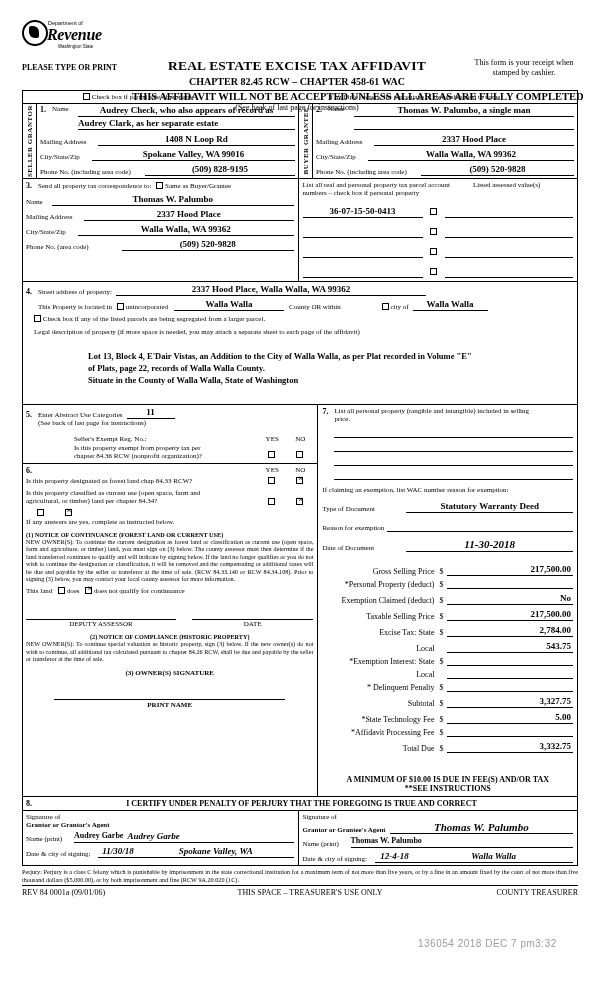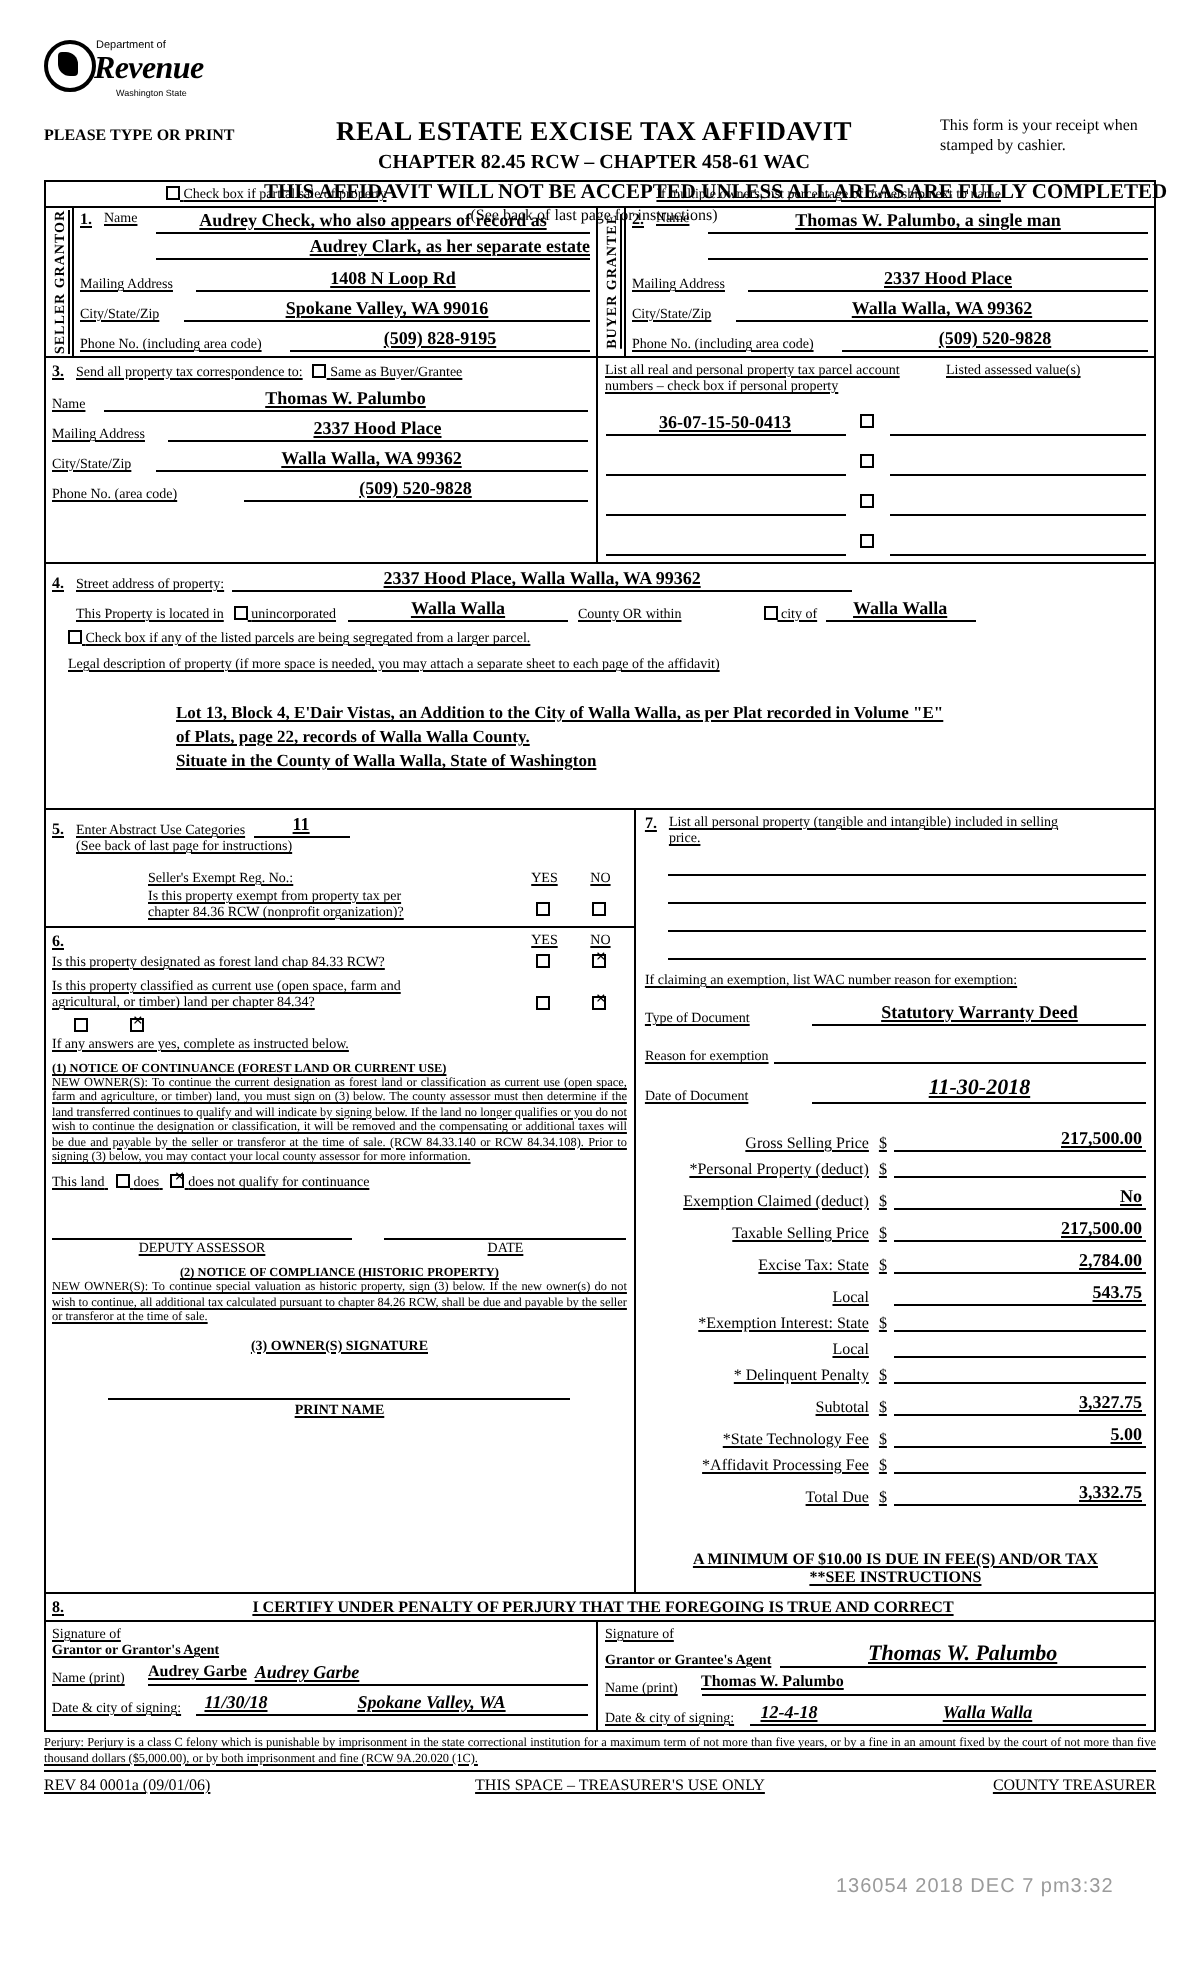--- a/index.html
+++ b/index.html
@@ -1,32 +1,32 @@
 <!DOCTYPE html>
 <html><head>
 <meta charset="utf-8">
 <style>
   html,body{margin:0;padding:0;background:#ffffff;}
   body{width:600px;height:987px;font-family:"Liberation Serif",serif;color:#000;position:relative;}
   .page{position:relative;width:600px;height:987px;overflow:hidden;}
-  .form{position:absolute;left:22px;top:18px;width:556px;text-decoration:underline;}
+  .form{position:absolute;left:22px;top:18px;width:556px;}
   .hdr{position:relative;height:72px;}
   .logo{position:absolute;left:0;top:2px;width:120px;height:30px;}
   .logo .circ{position:absolute;left:0;top:0;width:22px;height:22px;border:2px solid #000;border-radius:50%;}
   .logo .circ:after{content:"";position:absolute;left:5px;top:4px;width:10px;height:12px;background:#000;border-radius:2px 6px 2px 6px;}
   .logo .dept{position:absolute;left:26px;top:0px;font-size:5.5px;font-family:"Liberation Sans",sans-serif;line-height:6px;}
   .logo .rev{position:absolute;left:25px;top:6px;font-size:16px;font-style:italic;font-weight:bold;font-family:"Liberation Serif",serif;letter-spacing:-0.3px;}
   .logo .state{position:absolute;left:36px;top:24px;font-size:4.5px;font-family:"Liberation Sans",sans-serif;}
   .please{position:absolute;left:0px;top:45px;font-size:8px;font-weight:bold;font-family:"Liberation Serif",serif;}
   .title{position:absolute;left:110px;top:40px;width:330px;text-align:center;}
   .title .t1{font-size:13.5px;font-weight:bold;letter-spacing:0.2px;}
   .title .t2{font-size:10px;font-weight:bold;margin-top:2px;}
   .title .t3{font-size:10.5px;font-weight:bold;margin-top:4px;white-space:nowrap;}
   .title .t4{font-size:8px;margin-top:1px;}
-  .receipt{position:absolute;right:0px;top:40px;width:108px;font-size:8px;text-align:left;line-height:10px;}
+  .receipt{position:absolute;right:0px;top:40px;width:108px;font-size:8px;text-align:center;line-height:10px;}
   .box{border:1px solid #000;position:relative;box-sizing:border-box;}
   .fs6{font-size:6.2px;} .fs7{font-size:7px;} .fs8{font-size:8px;}
   .bold{font-weight:bold;}
   .ul{border-bottom:1px solid #000;}
   .hand{font-family:"Liberation Serif",serif;font-weight:bold;font-size:9px;}
   .cb{display:inline-block;width:7px;height:7px;border:1px solid #000;vertical-align:-1px;box-sizing:border-box;position:relative;}
   .cbx:after{content:"×";position:absolute;left:0px;top:-4px;font-size:9px;line-height:9px;width:7px;text-align:center;font-weight:bold;}
   .num{font-weight:bold;font-size:8px;}
   .vert{writing-mode:vertical-rl;transform:rotate(180deg);font-size:7px;font-weight:bold;letter-spacing:0.5px;text-align:center;}
   .rowline{display:flex;align-items:flex-end;}
@@ -70,21 +70,21 @@
       <div style="width:276px;border-right:1px solid #000;display:flex;">
         <div style="width:13px;border-right:1px solid #000;display:flex;align-items:center;justify-content:center;">
           <div class="vert">SELLER GRANTOR</div>
         </div>
         <div style="flex:1;padding:1px 3px 2px 3px;">
           <div style="display:flex;">
             <div class="num" style="width:12px;">1.</div>
             <div class="fs7" style="width:26px;">Name</div>
             <div style="flex:1;">
               <div class="ul hand" style="text-align:center;line-height:11px;">Audrey Check, who also appears of record as</div>
-              <div class="ul hand" style="text-align:right;line-height:11px;margin-top:1px;">Audrey Clark, as her separate estate</div>
+              <div class="ul hand" style="text-align:left;line-height:11px;margin-top:1px;">Audrey Clark, as her separate estate</div>
             </div>
           </div>
           <div class="rowline" style="margin-top:4px;">
             <div class="fs7" style="width:58px;">Mailing Address</div>
             <div class="ul hand" style="flex:1;text-align:center;line-height:11px;">1408 N Loop Rd</div>
           </div>
           <div class="rowline" style="margin-top:3px;">
             <div class="fs7" style="width:52px;">City/State/Zip</div>
             <div class="ul hand" style="flex:1;text-align:center;line-height:11px;">Spokane Valley, WA  99016</div>
           </div>

